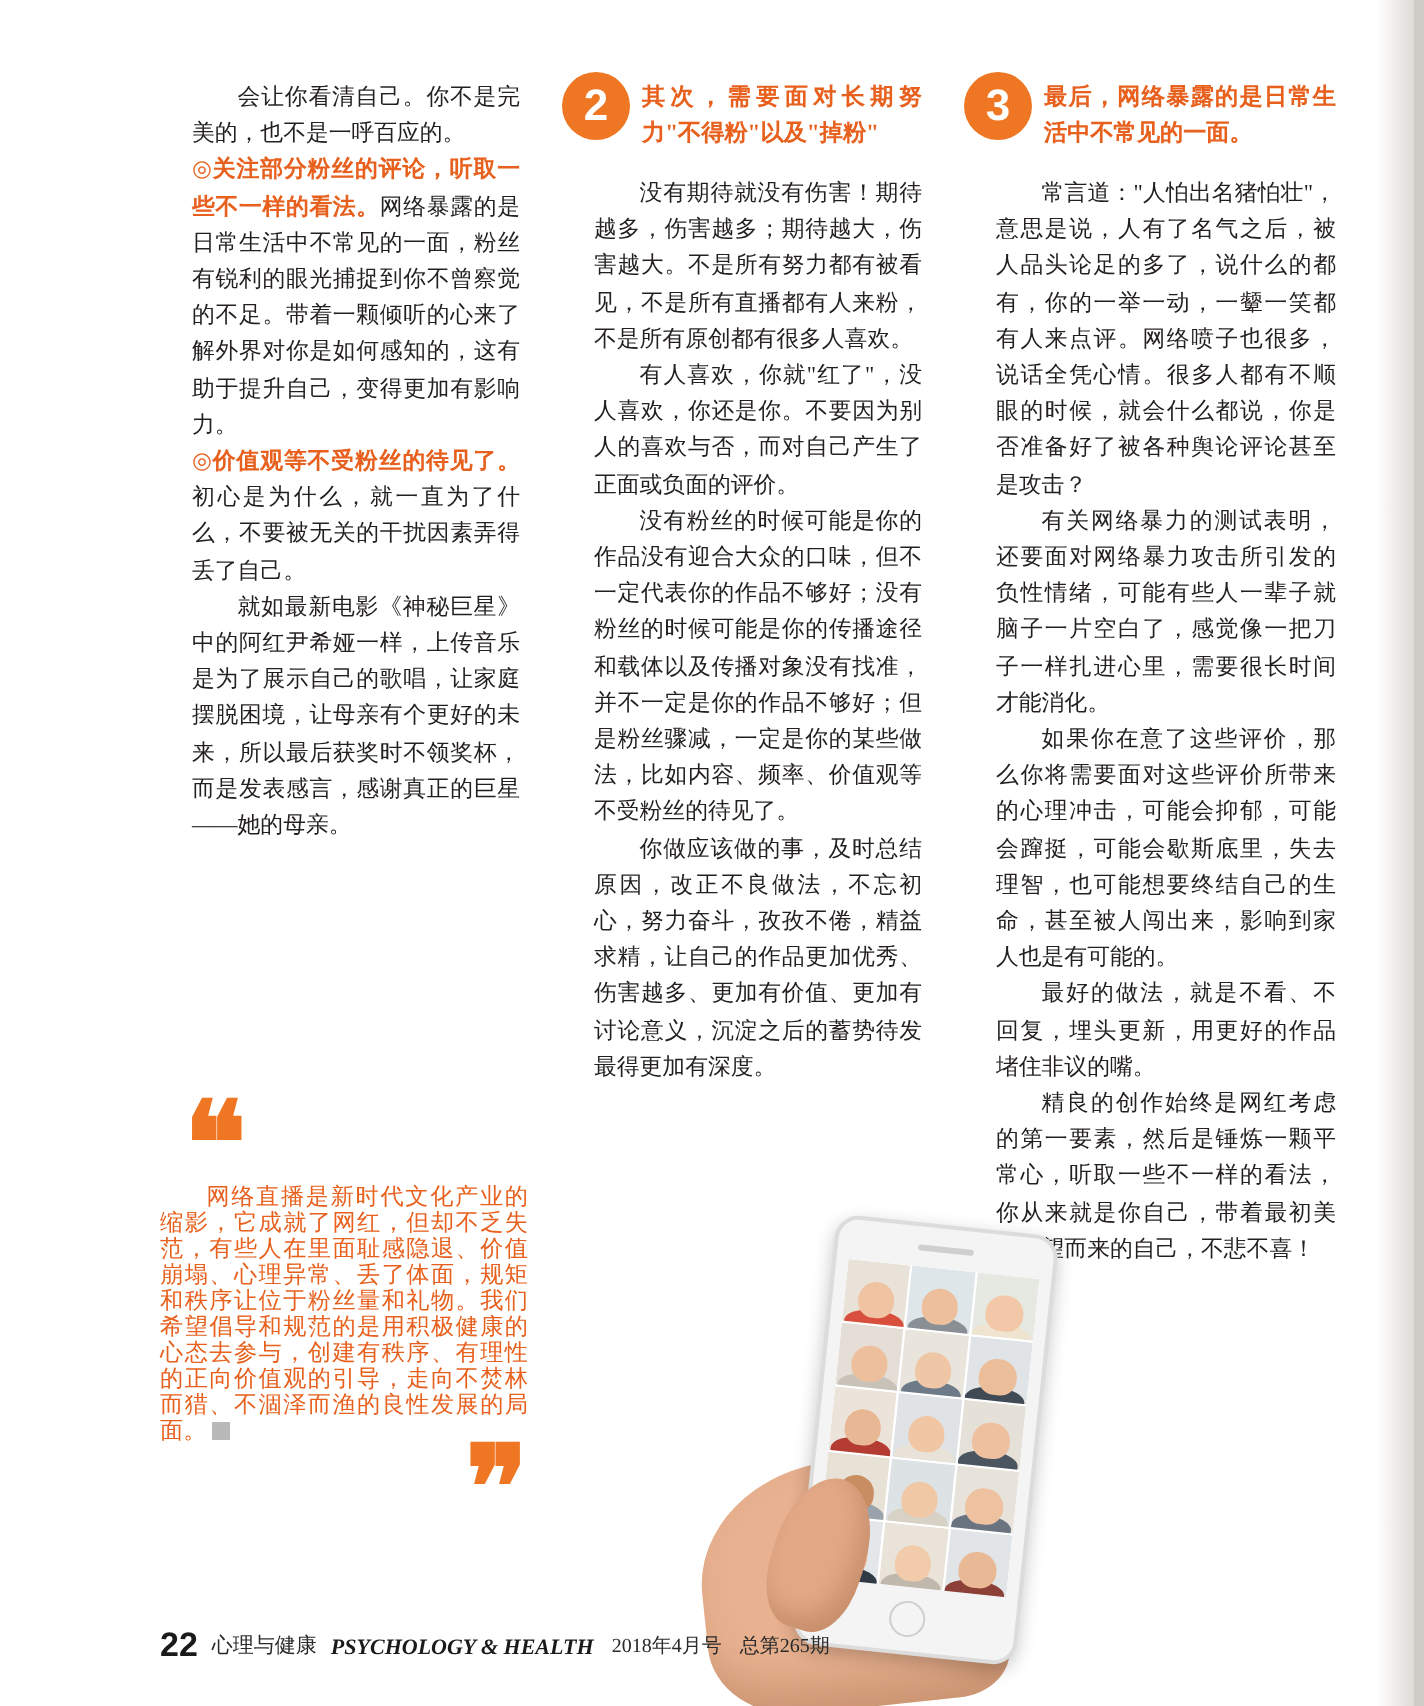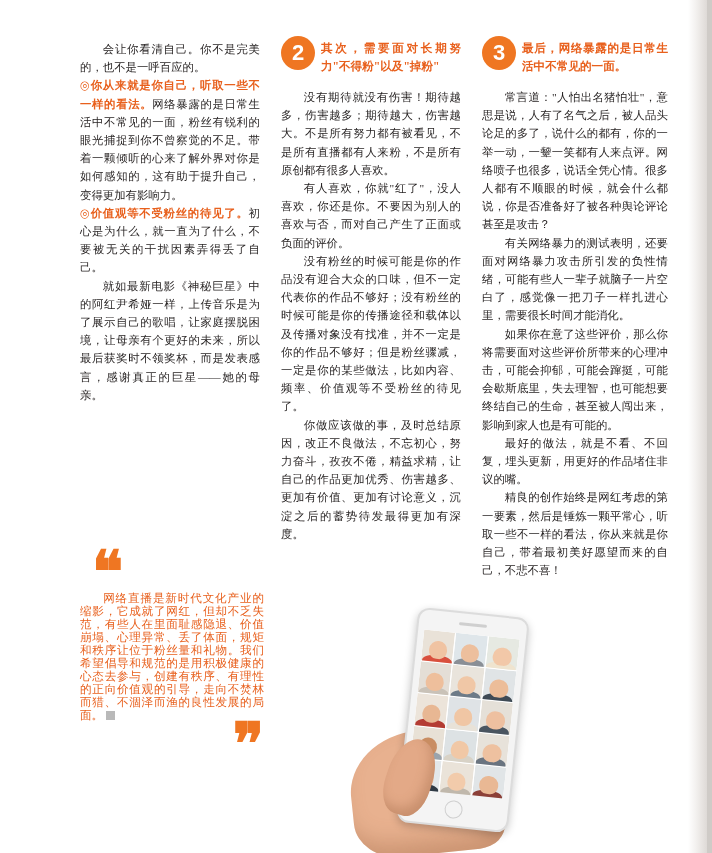--- a/index.html
+++ b/index.html
@@ -62,21 +62,21 @@
     font-size: 11.4px;
     line-height: 18.2px;
     text-align: justify;
     text-justify: inter-ideograph;
   }
   .col1 { left: 0px; }
   .col2 { left: 201px; }
   .col3 { left: 402px; width: 186px; }
 
   p {
-    margin: 0 0 0 0;
+    margin: 0 0 0 16px;
     text-indent: 2em;
   }
   p.noindent { text-indent: 0; }
 
   .sub-head {
     color: #e8601d;
     font-weight: bold;
   }
   .circle-mark {
     color: #e8601d;
@@ -309,21 +309,21 @@
 <div class="page">
   <div class="left-margin-tint"></div>
   <div class="right-gutter"></div>
   <div class="right-edge-line"></div>
 
   <div class="cols">
 
     <div class="col col1">
       <p>会让你看清自己。你不是完美的，也不是一呼百应的。</p>
       <p class="noindent">
-        <span class="circle-mark">◎</span><span class="sub-head">你从来就是你自己，听取一些不一样的看法。</span><span>网络暴露的是日常生活中不常见的一面，粉丝有锐利的眼光捕捉到你不曾察觉的不足。带着一颗倾听的心来了解外界对你是如何感知的，这有助于提升自己，变得更加有影响力。</span>
+        <span class="circle-mark">◎</span><span class="sub-head">关注部分粉丝的评论，听取一些不一样的看法。</span><span>网络暴露的是日常生活中不常见的一面，粉丝有锐利的眼光捕捉到你不曾察觉的不足。带着一颗倾听的心来了解外界对你是如何感知的，这有助于提升自己，变得更加有影响力。</span>
       </p>
       <p class="noindent">
         <span class="circle-mark">◎</span><span class="sub-head">价值观等不受粉丝的待见了。</span><span>初心是为什么，就一直为了什么，不要被无关的干扰因素弄得丢了自己。</span>
       </p>
       <p>就如最新电影《神秘巨星》中的阿红尹希娅一样，上传音乐是为了展示自己的歌唱，让家庭摆脱困境，让母亲有个更好的未来，所以最后获奖时不领奖杯，而是发表感言，感谢真正的巨星——她的母亲。</p>
     </div>
 
     <div class="col col2">
       <div class="num-head">
         <span class="num-badge">2</span>
@@ -435,13 +435,20 @@
             <div class="bg" style="background: rgb(225, 229, 231);"></div>
             <div class="body" style="background: rgb(140, 64, 56);"></div>
             <div class="head" style="background: rgb(233, 184, 148);"></div>
           </div>
         </div>
       <div class="phone-home"></div>
     </div>
     <div class="thumb"></div>
   </div>
 
+  <div class="footer">
+    <span class="pagenum">22</span>
+    <span class="cn">心理与健康</span>
+    <span class="en">PSYCHOLOGY &amp; HEALTH</span>
+    <span class="issue">2018年4月号</span>
+    <span class="total">总第265期</span>
+  </div>
 </div>
 
 </body></html>

